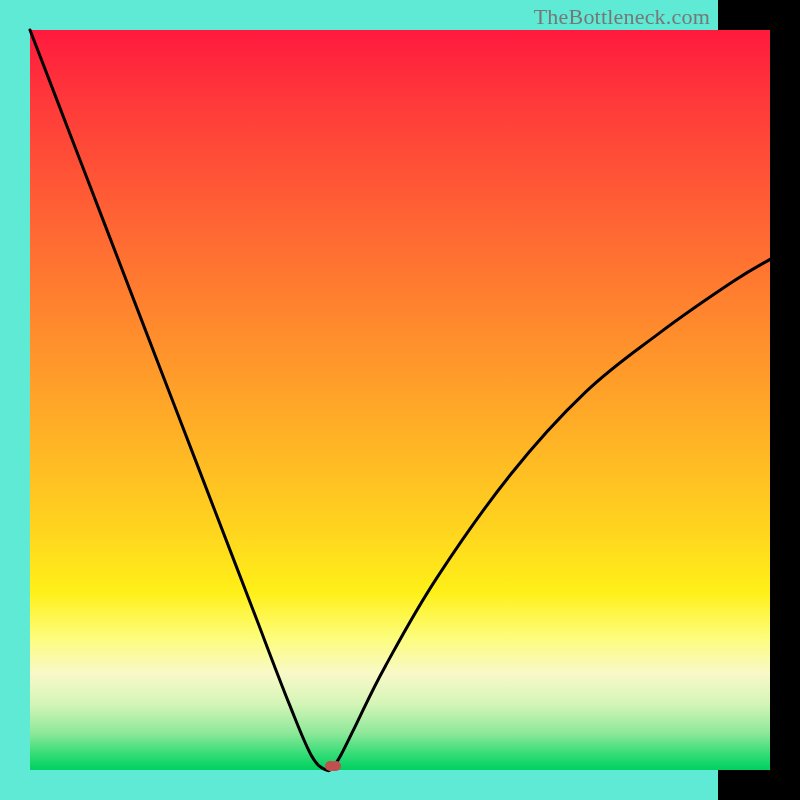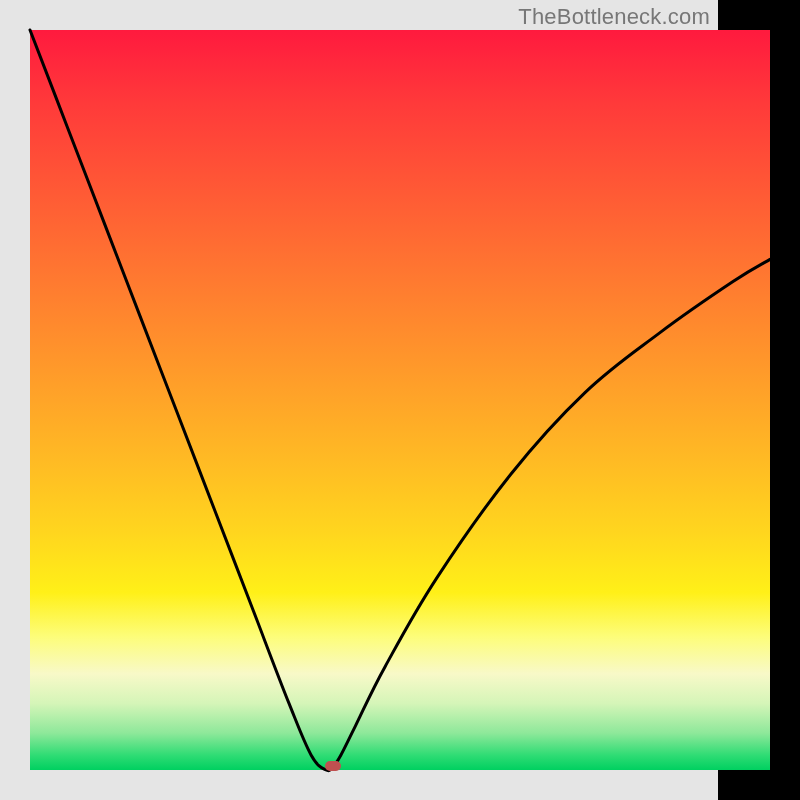--- a/index.html
+++ b/index.html
@@ -8,21 +8,22 @@
     width: 800px;
     height: 800px;
     background: #000;
     overflow: hidden;
     font-family: Arial, Helvetica, sans-serif;
   }
   .frame {
     position: relative;
     width: 718px;
     height: 800px;
-    background: #e5e5e5;
+    background: #5eead4;
+    font-family: Liberation Serif, serif;
   }
   .plot {
     position: absolute;
     left: 30px;
     top: 30px;
     width: 740px;
     height: 740px;
     
     background: linear-gradient(
       to bottom,

